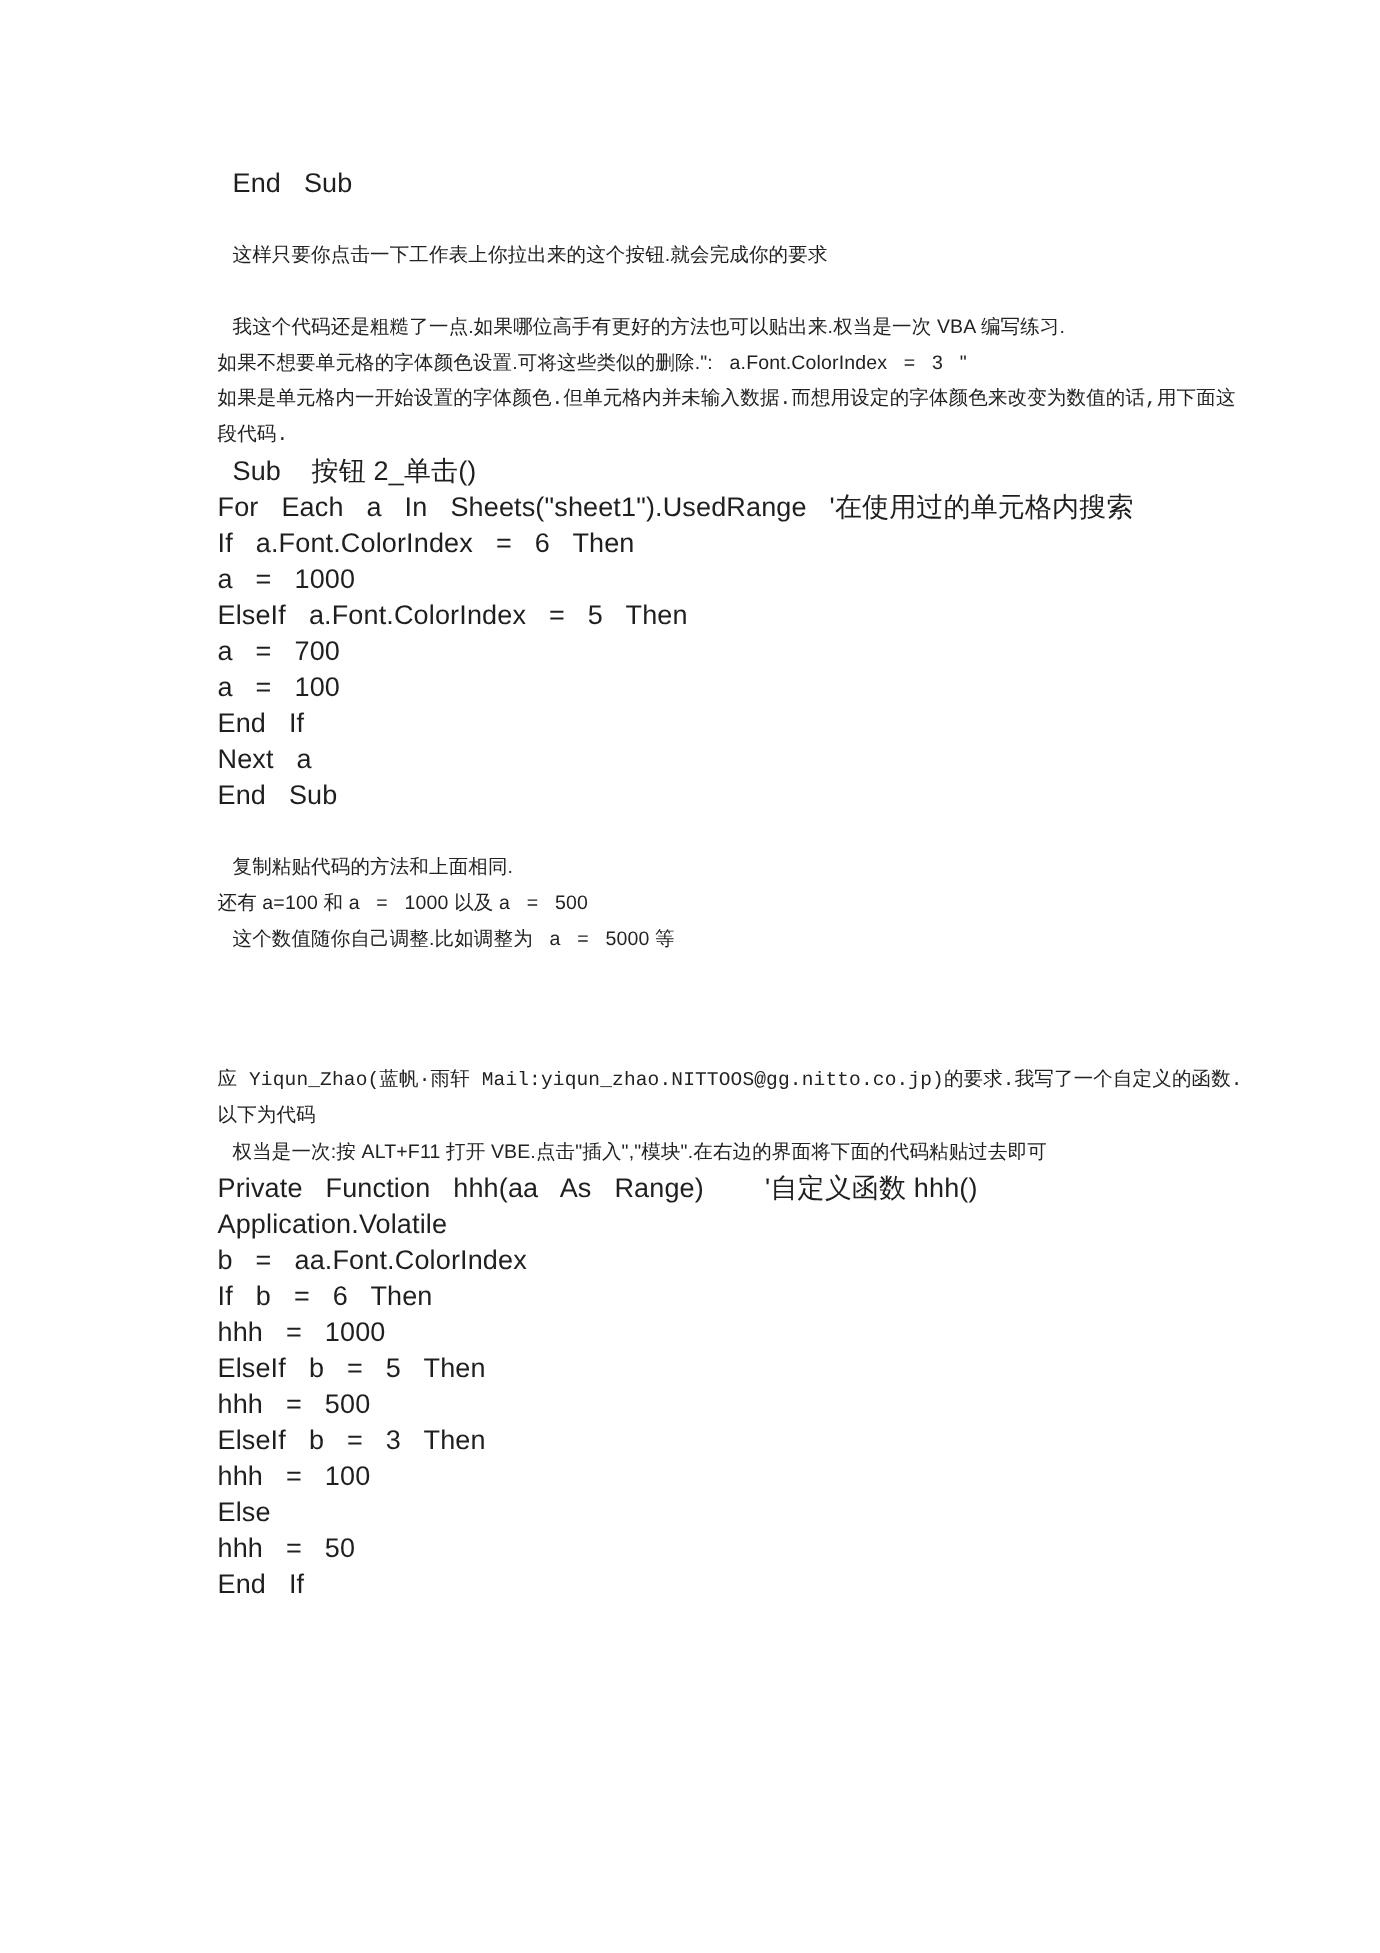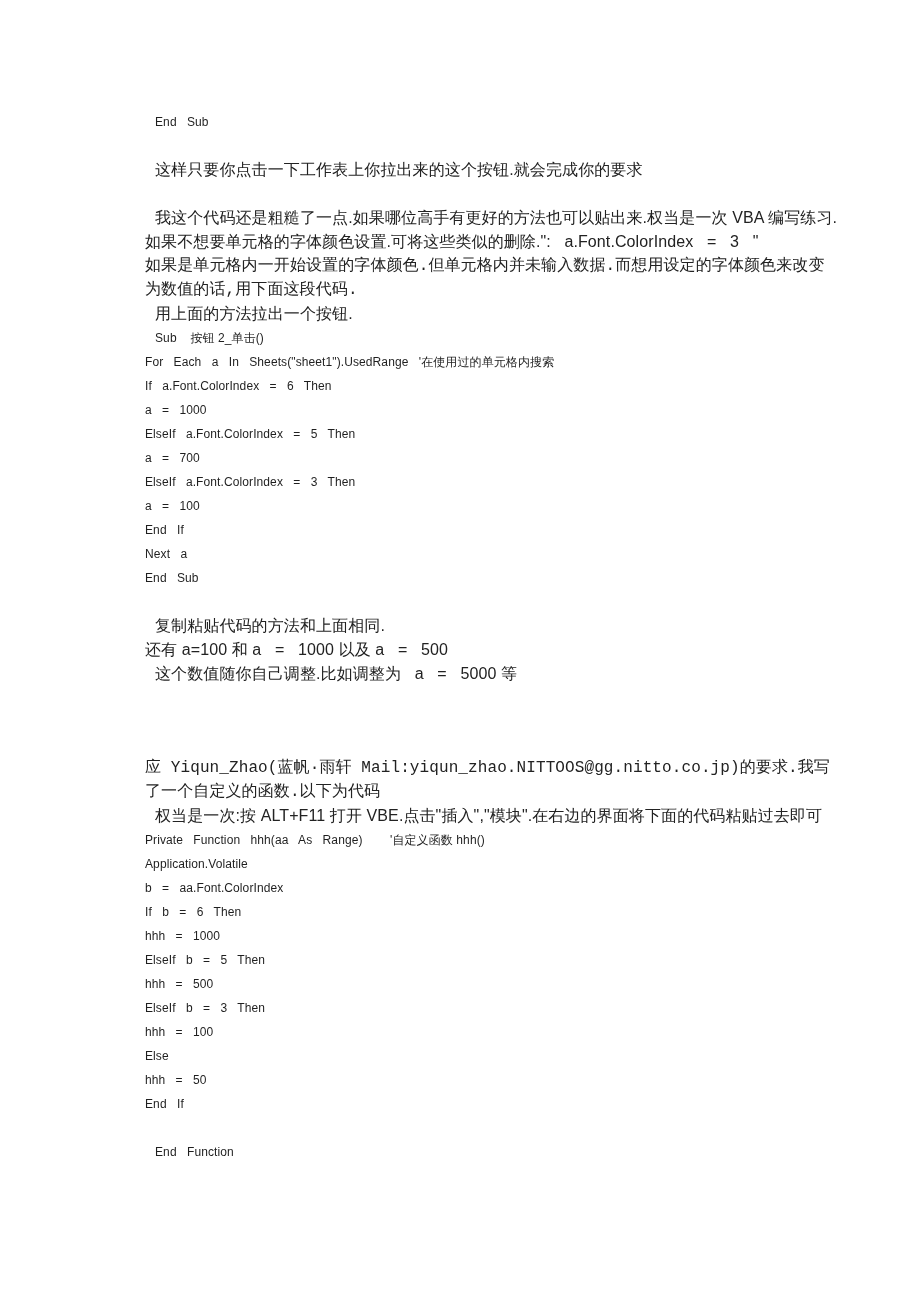--- a/index.html
+++ b/index.html
@@ -38,26 +38,26 @@
     letter-spacing: 0.1px;
   }
   .line.wrap {
     white-space: normal;
     height: auto;
     font-family: Liberation Mono, monospace;
   }
   .ind-1 { padding-left: 10px; }
   .ind-0 { padding-left: 0px; }
   .para {
-    font-size: 16px;
+    font-size: 13px;
     line-height: 24px;
     color: #222222;
   }
   .code {
-    font-size: 12px;
+    font-size: 18px;
     line-height: 24px;
     color: #1f1f1f;
     white-space: pre;
   }
   .gap-md { height: 24px; }
   .gap-xl { height: 46px; }
 </style>
 </head>
 <body>
 
@@ -68,29 +68,27 @@
 
     <div class="gap-md"></div>
 
     <div class="line para ind-1">这样只要你点击一下工作表上你拉出来的这个按钮.就会完成你的要求</div>
 
     <div class="gap-md"></div>
 
     <div class="line para ind-1">我这个代码还是粗糙了一点.如果哪位高手有更好的方法也可以贴出来.权当是一次 VBA 编写练习.</div>
     <div class="line para ind-0">如果不想要单元格的字体颜色设置.可将这些类似的删除.":   a.Font.ColorIndex   =   3   "</div>
     <div class="line wrap para ind-0">如果是单元格内一开始设置的字体颜色.但单元格内并未输入数据.而想用设定的字体颜色来改变为数值的话,用下面这段代码.</div>
-    <div class="line para ind-1">用上面的方法拉出一个按钮.</div>
 
     <div class="line code ind-1">Sub    按钮 2_单击()</div>
     <div class="line code ind-0">For   Each   a   In   Sheets("sheet1").UsedRange   '在使用过的单元格内搜索</div>
     <div class="line code ind-0">If   a.Font.ColorIndex   =   6   Then</div>
     <div class="line code ind-0">a   =   1000</div>
     <div class="line code ind-0">ElseIf   a.Font.ColorIndex   =   5   Then</div>
     <div class="line code ind-0">a   =   700</div>
-    <div class="line code ind-0">ElseIf   a.Font.ColorIndex   =   3   Then</div>
     <div class="line code ind-0">a   =   100</div>
     <div class="line code ind-0">End   If</div>
     <div class="line code ind-0">Next   a</div>
     <div class="line code ind-0">End   Sub</div>
 
     <div class="gap-md"></div>
 
     <div class="line para ind-1">复制粘贴代码的方法和上面相同.</div>
     <div class="line para ind-0">还有 a=100 和 a   =   1000 以及 a   =   500</div>
     <div class="line para ind-1">这个数值随你自己调整.比如调整为   a   =   5000 等</div>
@@ -109,16 +107,15 @@
     <div class="line code ind-0">ElseIf   b   =   5   Then</div>
     <div class="line code ind-0">hhh   =   500</div>
     <div class="line code ind-0">ElseIf   b   =   3   Then</div>
     <div class="line code ind-0">hhh   =   100</div>
     <div class="line code ind-0">Else</div>
     <div class="line code ind-0">hhh   =   50</div>
     <div class="line code ind-0">End   If</div>
 
     <div class="gap-md"></div>
 
-    <div class="line code ind-1">End   Function</div>
 
   </div>
 </div>
 
 </body></html>

